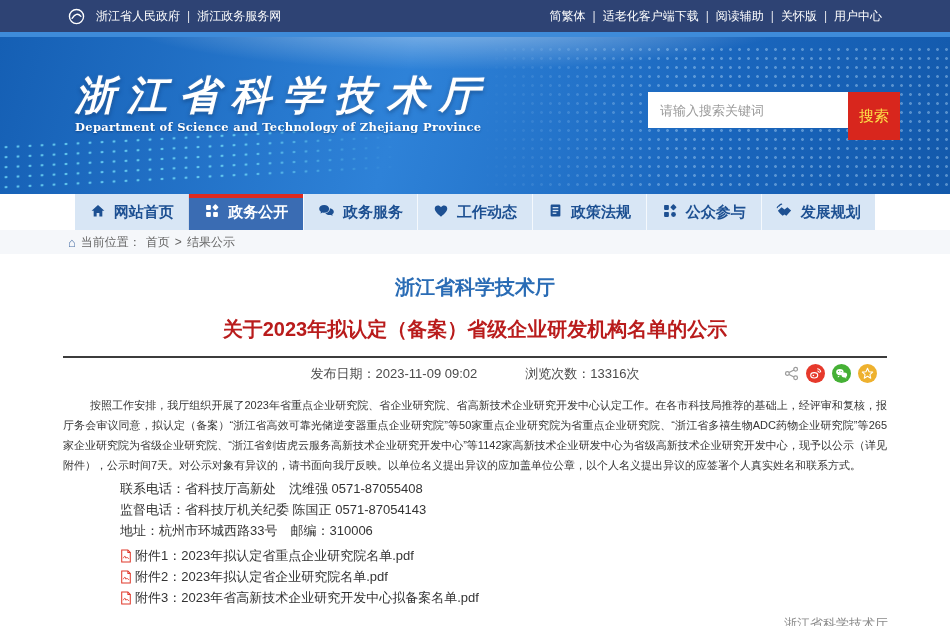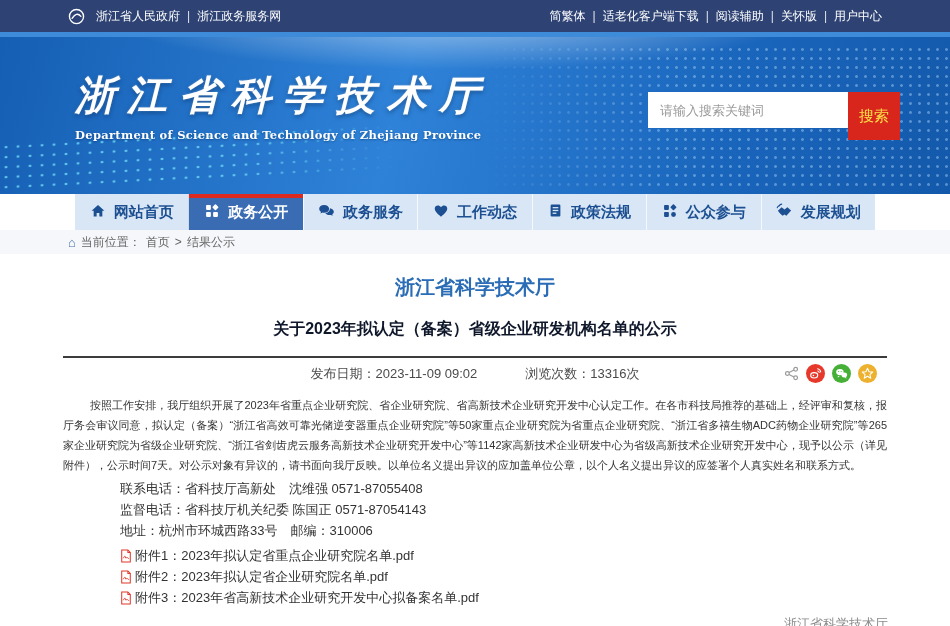--- a/index.html
+++ b/index.html
@@ -45,21 +45,21 @@
             mask-image: linear-gradient(to right, #000 60%, transparent 100%);
   }
   .logo { position:absolute; left:75px; top:38px; color:#fff; z-index:2; }
   .logo-cn {
     font-family: "DejaVu Serif", serif; font-style: italic; font-weight: bold;
     font-size: 40px; letter-spacing: 12px; line-height: 1;
     text-shadow: 0 2px 4px rgba(0,40,90,.5), 0 0 2px rgba(255,255,255,.4);
   }
   .logo-en {
     font-family: "DejaVu Serif", serif; font-weight: bold;
-    font-size: 11.5px; margin-top: 13px; letter-spacing: .3px;
+    font-size: 11.5px; margin-top: 5px; letter-spacing: .3px;
     text-shadow: 0 1px 2px rgba(0,40,90,.5);
   }
   .search { position:absolute; right:50px; top:55px; display:flex; z-index:2; }
   .search input {
     width: 200px; height: 36px; border: none; outline: none;
     padding: 15px 12px; font-size: 13px; color: #333; background:#fff;
     font-family: inherit;
   }
   .search input::placeholder { color:#9a9a9a; }
   .search button {
@@ -82,21 +82,21 @@
   
   .breadcrumb {
     height: 24px; background: #f5f7fa; display: flex; align-items: center;
     padding: 0 68px; font-size: 12px; color: #666; gap: 5px;
   }
   .crumb-home-icon { color:#4a6fa5; font-size: 13px; line-height: 1; }
   .crumb-link { cursor: pointer; }
   
   .article { width: 824px; margin: 0 auto; position: relative; }
   .title1 { margin-top: 20px; text-align: center; color: #2a6cb5; font-size: 20px; font-weight: bold; line-height: 26px; }
-  .title2 { margin-top: 14px; text-align: center; color: #0f172a; font-size: 16px; font-weight: bold; line-height: 30px; }
+  .title2 { margin-top: 14px; text-align: center; color: #b91c1c; font-size: 20px; font-weight: bold; line-height: 30px; }
   .divider { margin-top: 12px; border-top: 2px solid #3c3c3c; }
   .meta {
     position: relative; height: 32px; display: flex; align-items: center;
     justify-content: center; gap: 48px; font-size: 13px; color: #4a4a4a;
   }
   .meta-item { white-space: nowrap; }
   .share { position: absolute; right: 10px; top: 6px; display: flex; gap: 7px; align-items: center; }
   .share-glyph { display: inline-flex; cursor: pointer; }
   .bubble {
     width: 19px; height: 19px; border-radius: 50%;

